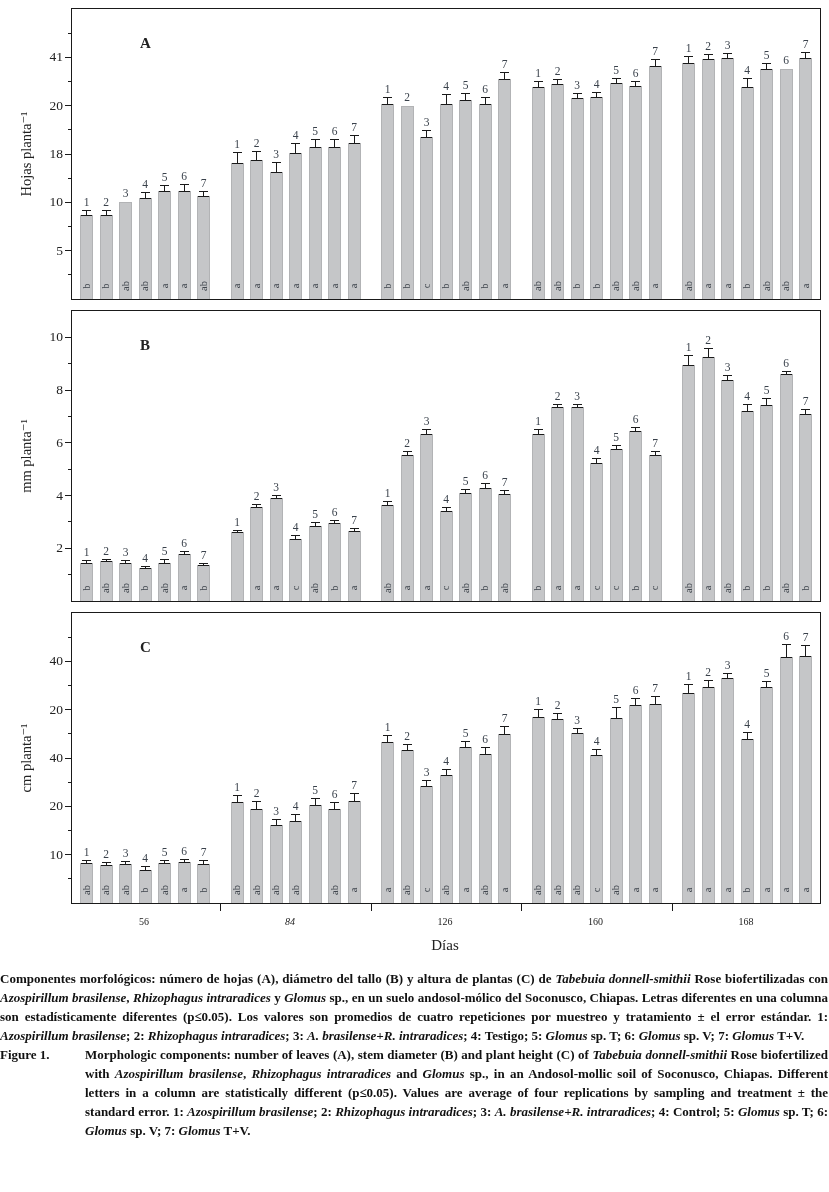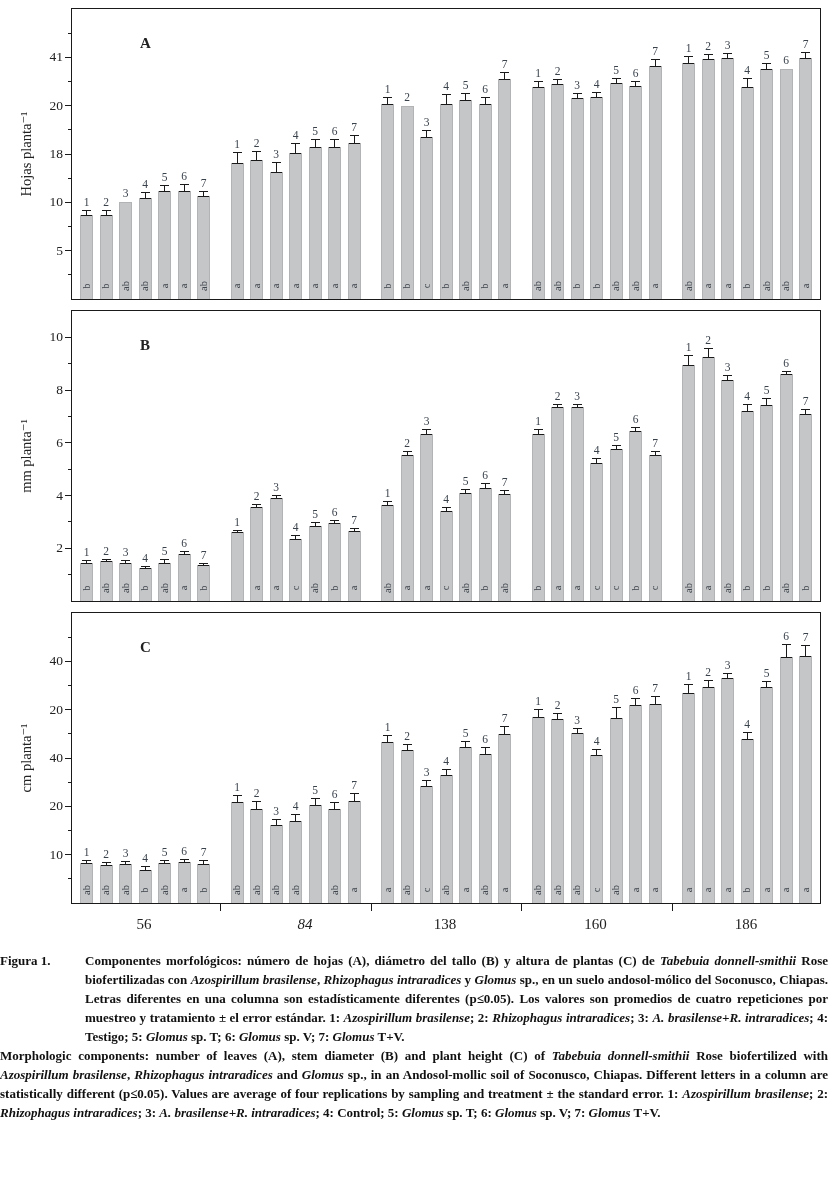--- a/index.html
+++ b/index.html
@@ -11,21 +11,21 @@
   .ytickmaj{position:absolute;left:-7px;width:7px;height:1px;background:#1a1a1a;}
   .ytickmin{position:absolute;left:-4px;width:4px;height:1px;background:#1a1a1a;}
   .yticklab{position:absolute;left:-45px;width:36px;text-align:right;font-size:13.5px;color:#222;line-height:16px;}
   .bar{position:absolute;bottom:0;width:13px;background:#c5c6c8;border:1px solid #b2b3b5;border-bottom:none;box-sizing:border-box;}
   .whisk{position:absolute;width:1px;background:#1a1a1a;}
   .capline{position:absolute;height:1px;background:#1a1a1a;}
   .bnum{position:absolute;width:18px;text-align:center;font-size:11.5px;color:#39414b;line-height:12px;}
   .blet{position:absolute;width:26px;height:12px;line-height:12px;text-align:center;transform:rotate(-90deg);font-size:10.5px;color:#3f454d;}
   .xtick{position:absolute;bottom:-8px;width:1px;height:7px;background:#1a1a1a;}
   .xrow{position:relative;margin-left:71px;width:748px;height:22px;}
-  .xrow .xt{position:absolute;top:2px;width:60px;margin-left:-30px;text-align:center;font-size:15px;color:#222;}
+  .xrow .xt{position:absolute;top:2px;width:60px;margin-left:-30px;text-align:center;font-size:10px;color:#222;}
   .xaxis-title{margin-left:71px;width:748px;text-align:center;font-size:15px;color:#222;margin-top:1px;}
   .captions{margin-top:16px;}
   .cap-row{display:flex;font-weight:bold;font-size:13px;line-height:1.46;color:#111;}
   .cap-label{flex:0 0 85px;}
   .cap-text{flex:1;text-align:justify;margin:0;padding-right:1px;}
 </style>
 </head>
 <body>
 
 <div class="figure-area">
@@ -706,28 +706,29 @@
       <div class="capline" style="left: 728px; bottom: 245.983px; width: 11px;"></div>
       <div class="bnum" style="left: 724.5px; bottom: 259.65px;">7</div>
       <div class="blet" style="left: 720.5px; bottom: 7px;">a</div>
       <div class="xtick" style="left: 148.25px;"></div>
       <div class="xtick" style="left: 298.75px;"></div>
       <div class="xtick" style="left: 449.25px;"></div>
       <div class="xtick" style="left: 599.75px;"></div>
     </div>
   <div class="xrow">
       <div class="xt" style="left: 73px;">56</div>
-      <div class="xt" style="left: 234px; font-style: italic;">84</div>
-      <div class="xt" style="left: 374px;">138</div>
+      <div class="xt" style="left: 219px; font-style: italic;">84</div>
+      <div class="xt" style="left: 374px;">126</div>
       <div class="xt" style="left: 524.5px;">160</div>
-      <div class="xt" style="left: 675px;">186</div>
+      <div class="xt" style="left: 675px;">168</div>
     </div>
+  <div class="xaxis-title">Días</div>
 </div>
 
 <div class="captions">
   <div class="cap-row">
-    <span class="cap-label">Figura 1.</span>
     <p class="cap-text"><span>Componentes morfológicos: número de hojas (A), diámetro del tallo (B) y altura de plantas (C) de </span><i>Tabebuia donnell-smithii</i><span> Rose biofertilizadas con </span><i>Azospirillum brasilense</i><span>, </span><i>Rhizophagus intraradices</i><span> y </span><i>Glomus</i><span> sp., en un suelo andosol-mólico del Soconusco, Chiapas. Letras diferentes en una columna son estadísticamente diferentes (p≤0.05). Los valores son promedios de cuatro repeticiones por muestreo y tratamiento ± el error estándar. 1: </span><i>Azospirillum brasilense</i><span>; 2: </span><i>Rhizophagus intraradices</i><span>; 3: </span><i>A. brasilense+R. intraradices</i><span>; 4: Testigo; 5: </span><i>Glomus</i><span> sp. T; 6: </span><i>Glomus</i><span> sp. V; 7: </span><i>Glomus</i><span> T+V.</span></p>
   </div>
   <div class="cap-row">
+    <span class="cap-label">Figure 1.</span>
     <p class="cap-text"><span>Morphologic components: number of leaves (A), stem diameter (B) and plant height (C) of </span><i>Tabebuia donnell-smithii</i><span> Rose biofertilized with </span><i>Azospirillum brasilense</i><span>, </span><i>Rhizophagus intraradices</i><span> and </span><i>Glomus</i><span> sp., in an Andosol-mollic soil of Soconusco, Chiapas. Different letters in a column are statistically different (p≤0.05). Values are average of four replications by sampling and treatment ± the standard error. 1: </span><i>Azospirillum brasilense</i><span>; 2: </span><i>Rhizophagus intraradices</i><span>; 3: </span><i>A. brasilense+R. intraradices</i><span>; 4: Control; 5: </span><i>Glomus</i><span> sp. T; 6: </span><i>Glomus</i><span> sp. V; 7: </span><i>Glomus</i><span> T+V.</span></p>
   </div>
 </div>
 
 </body></html>

